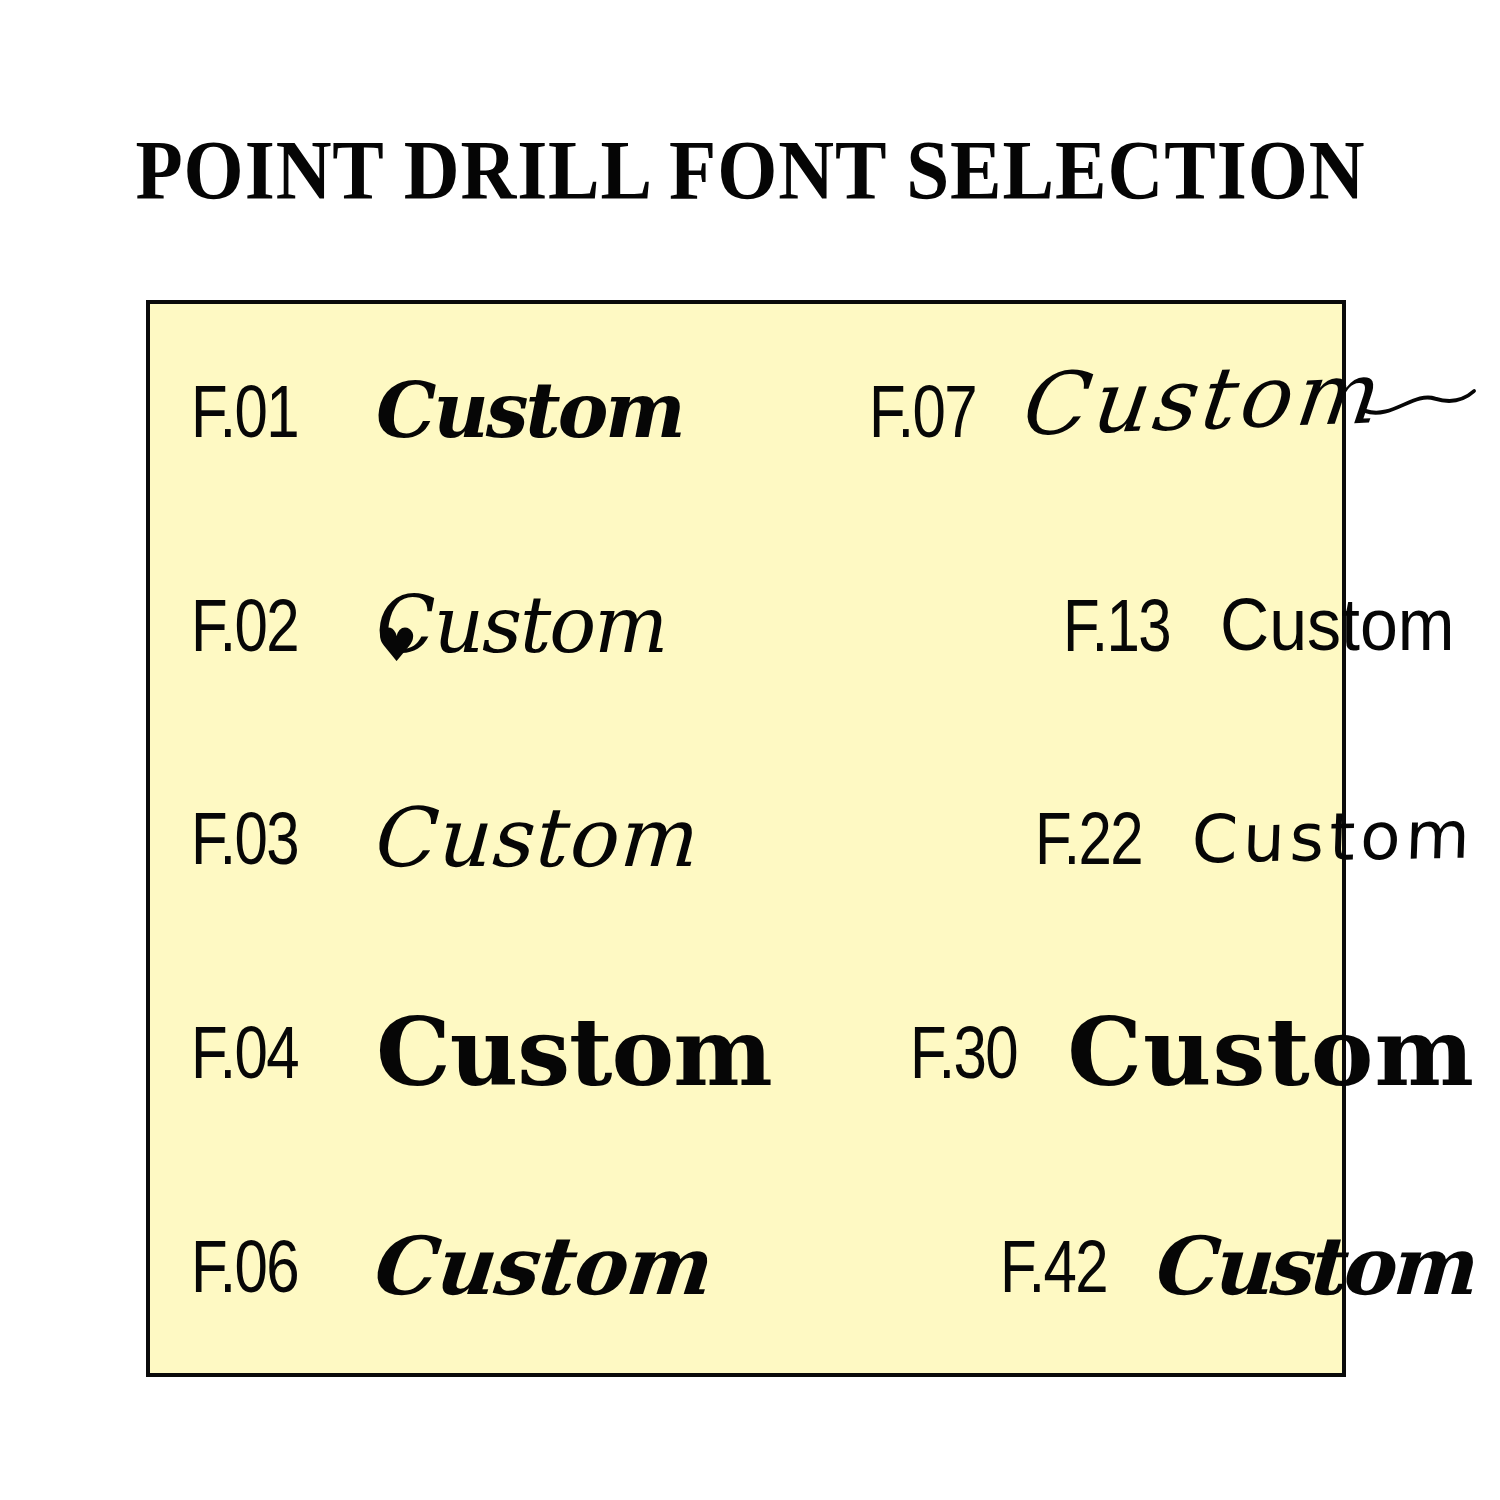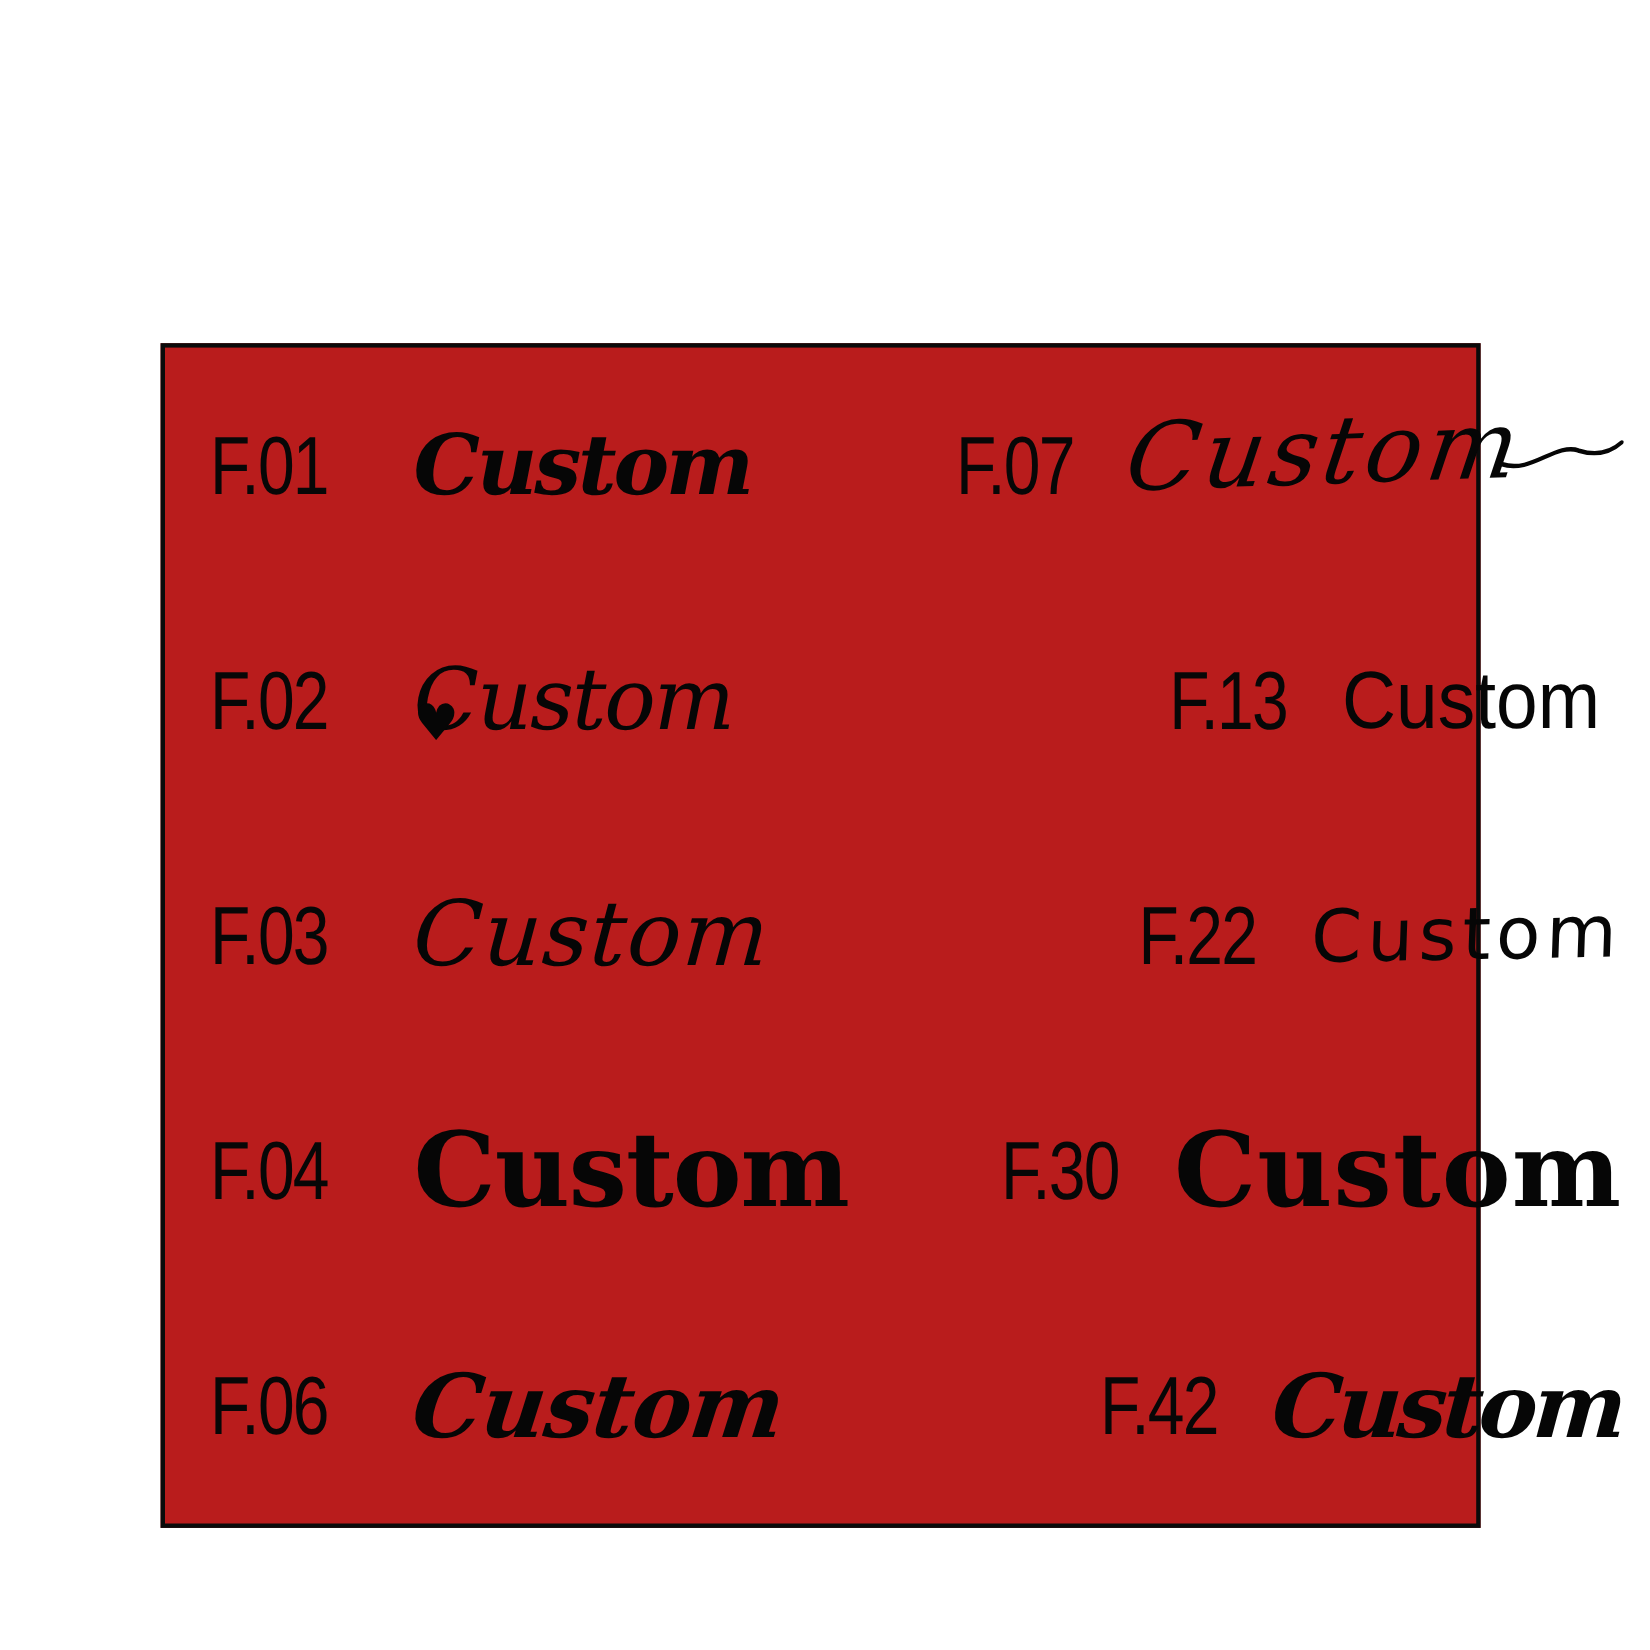--- a/index.html
+++ b/index.html
@@ -28,22 +28,21 @@
     white-space: nowrap;
     color: #050505;
   }
 
   
   .panel {
     position: absolute;
     left: 146px; top: 300px;
     width: 1200px; height: 1077px;
     border: 4px solid #0a0a0a;
-    background: #b91c1c;
-    margin-top: 12px;
+    background: #fef9c3;
   }
   .grid {
     width: 100%; height: 100%;
     display: grid;
     grid-template-columns: 1fr 1fr;
     grid-template-rows: repeat(5, 1fr);
     grid-auto-flow: row;
   }
   .cell {
     display: flex;
@@ -137,20 +136,23 @@
     font-style: italic; font-weight: bold;
     font-size: 80px; letter-spacing: -4px;
     transform: skewX(-4deg);
   }
 </style>
 </head>
 <body>
 
 <div class="stage">
 
+  <div class="title-wrap">
+    <span class="title">POINT DRILL FONT SELECTION</span>
+  </div>
 
   <div class="panel">
     <div class="grid">
 
       <div class="cell col-left">
         <span class="code">F.01</span>
         <span class="sample f01">Custom</span>
       </div>
       <div class="cell col-right">
         <span class="code">F.07</span>

